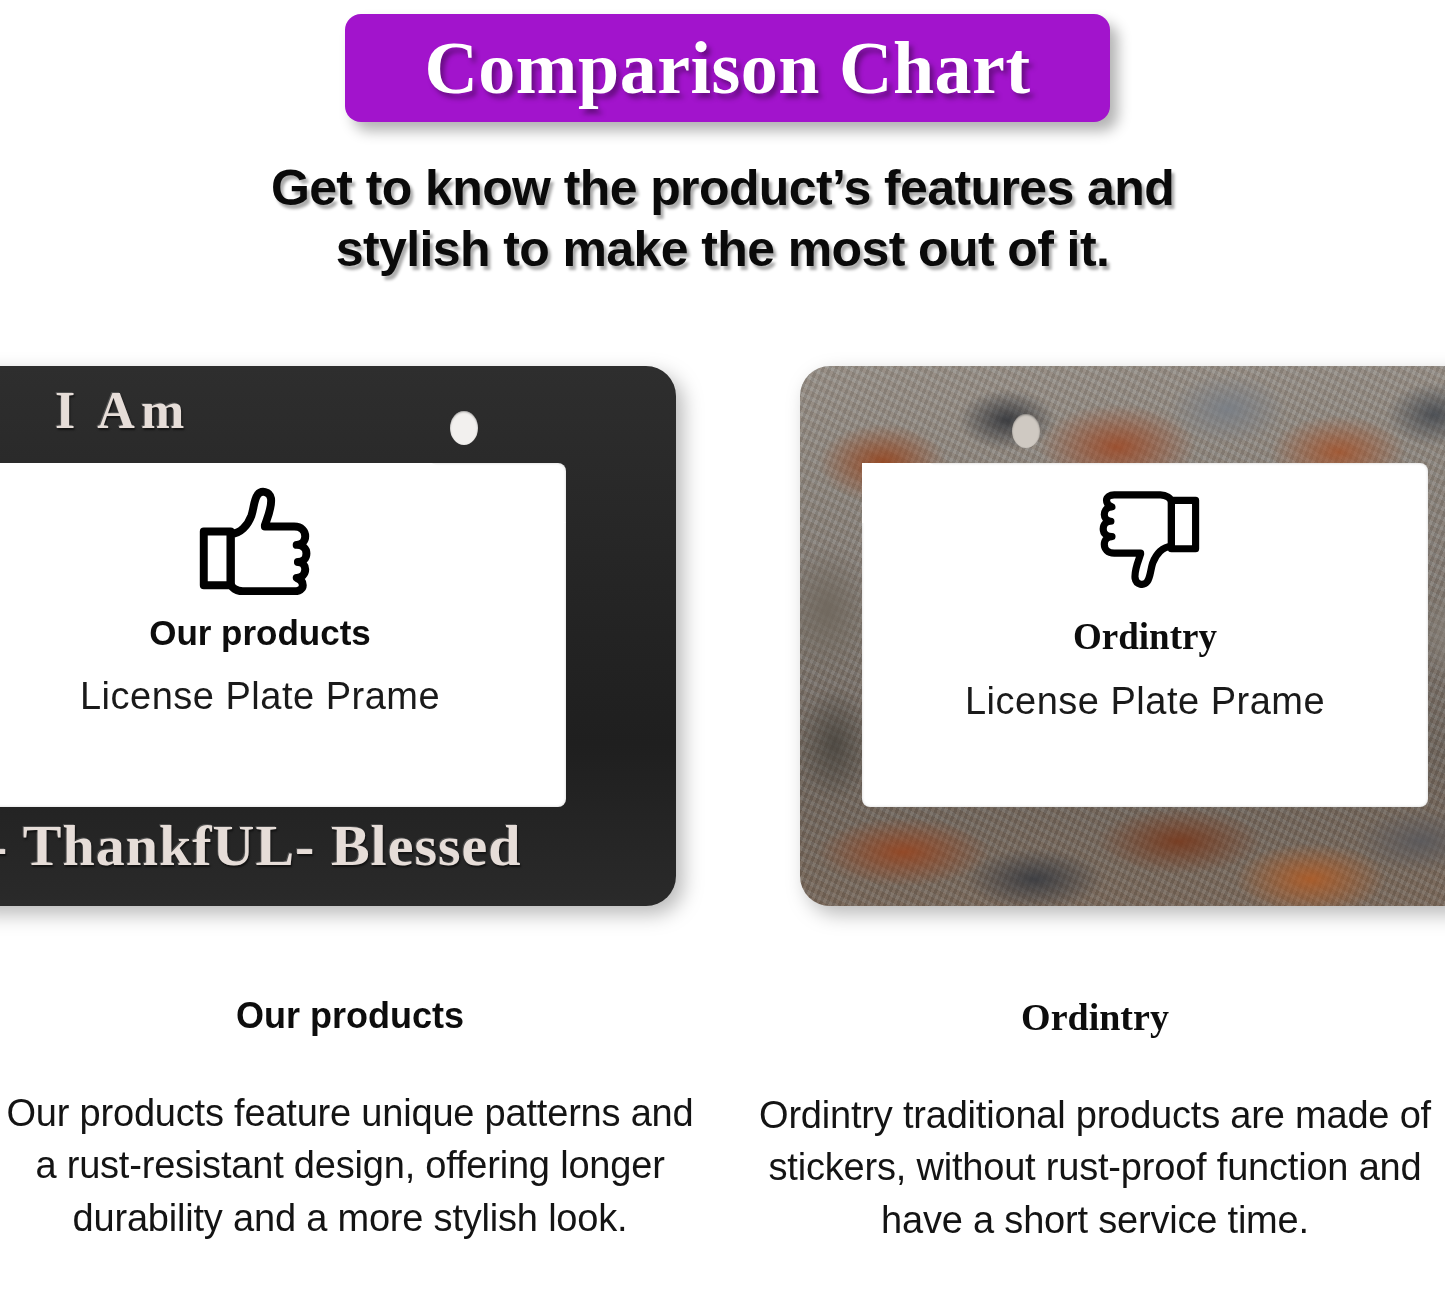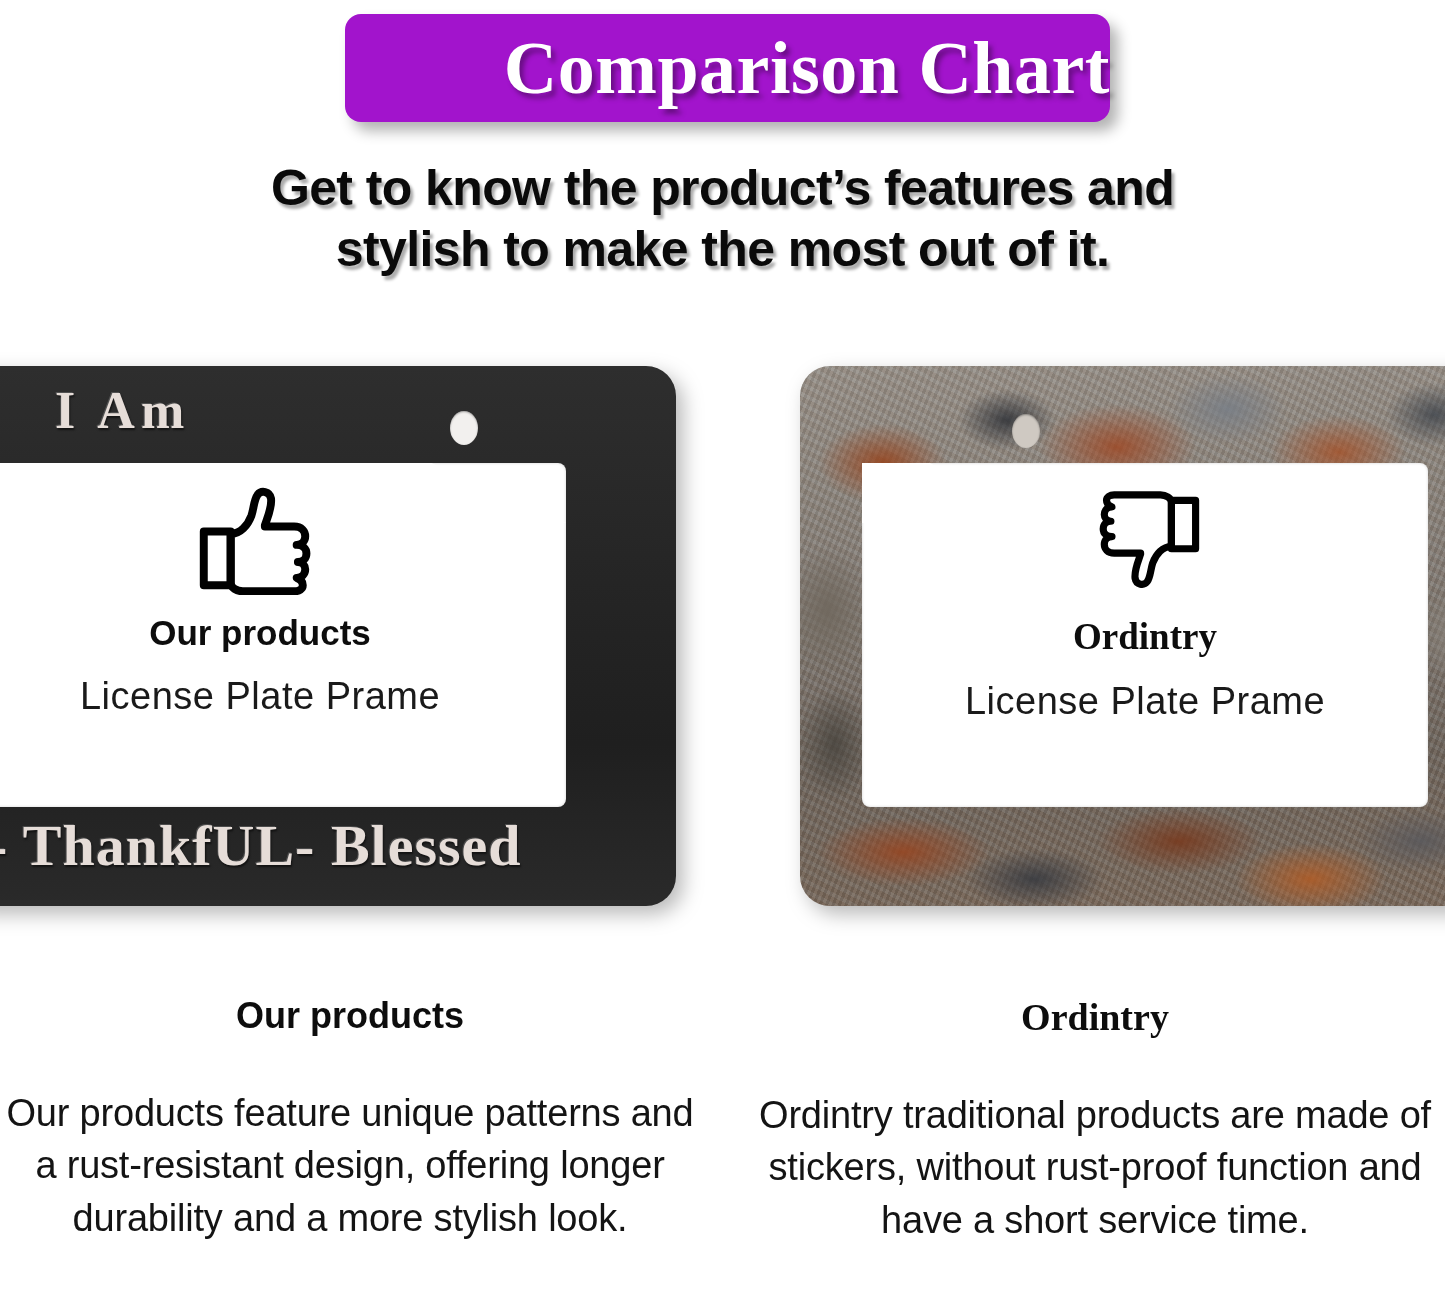--- a/index.html
+++ b/index.html
@@ -11,21 +11,21 @@
     position:relative;
   }
 
   
   #title-badge {
     position:absolute;
     left:345px; top:14px;
     width:765px; height:108px;
     background:#a214cc;
     border-radius:16px;
-    display:flex; align-items:center; justify-content:flex-end;
+    display:flex; align-items:center; justify-content:center;
     box-shadow: 8px 9px 14px rgba(0,0,0,0.30);
   }
   #title-badge .title-text {
     font-family:"Liberation Serif", serif;
     font-weight:bold;
     font-size:74px;
     color:#ffffff;
     letter-spacing:0.5px;
     line-height:1;
     text-shadow: 4px 5px 5px rgba(0,0,0,0.35);

